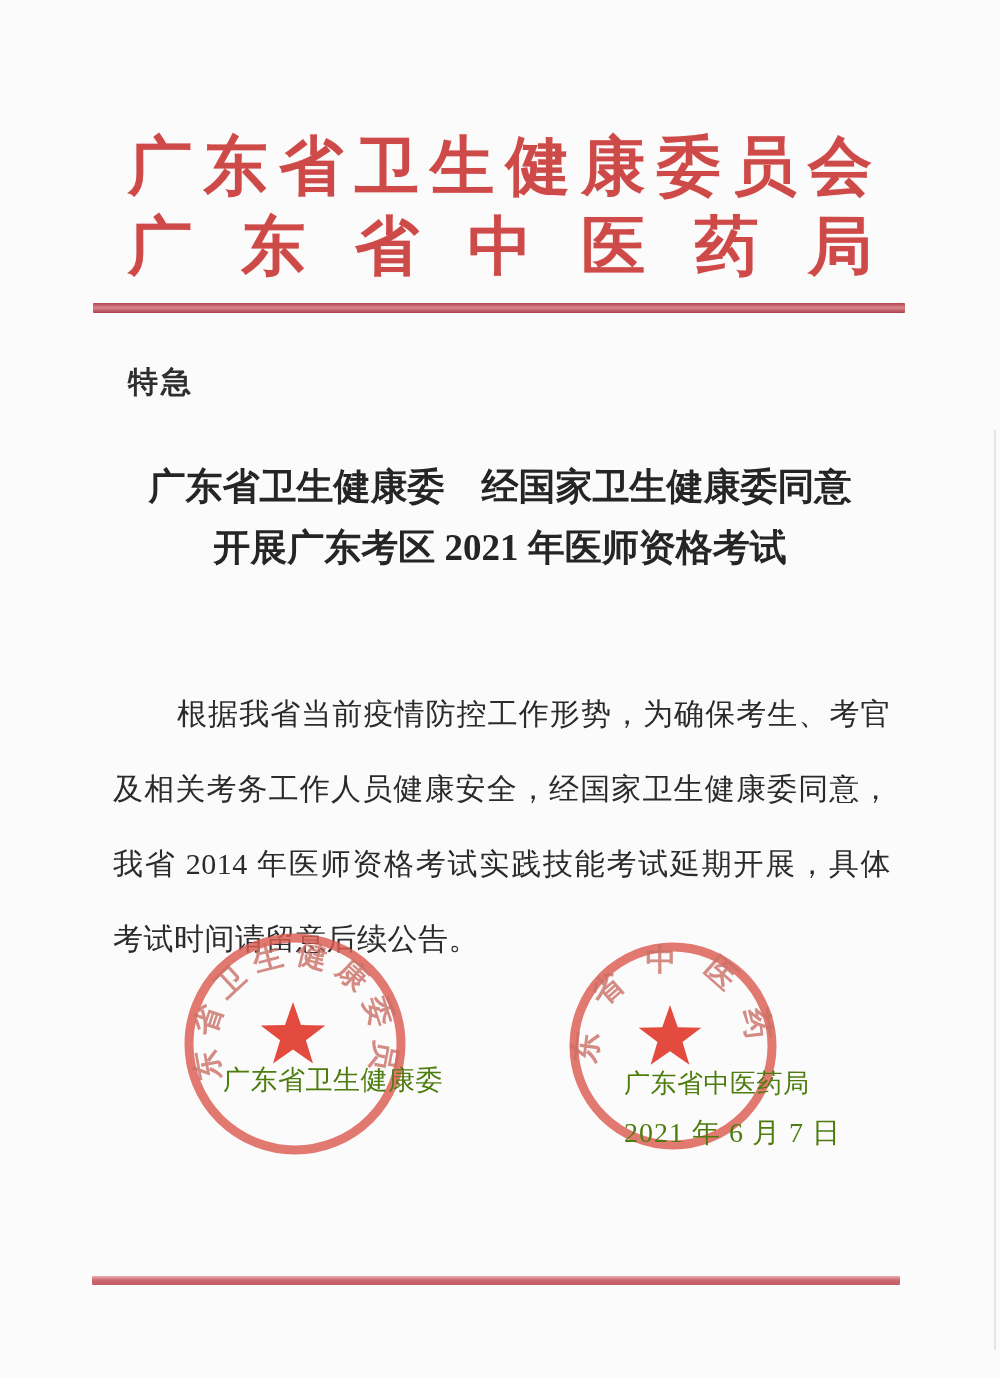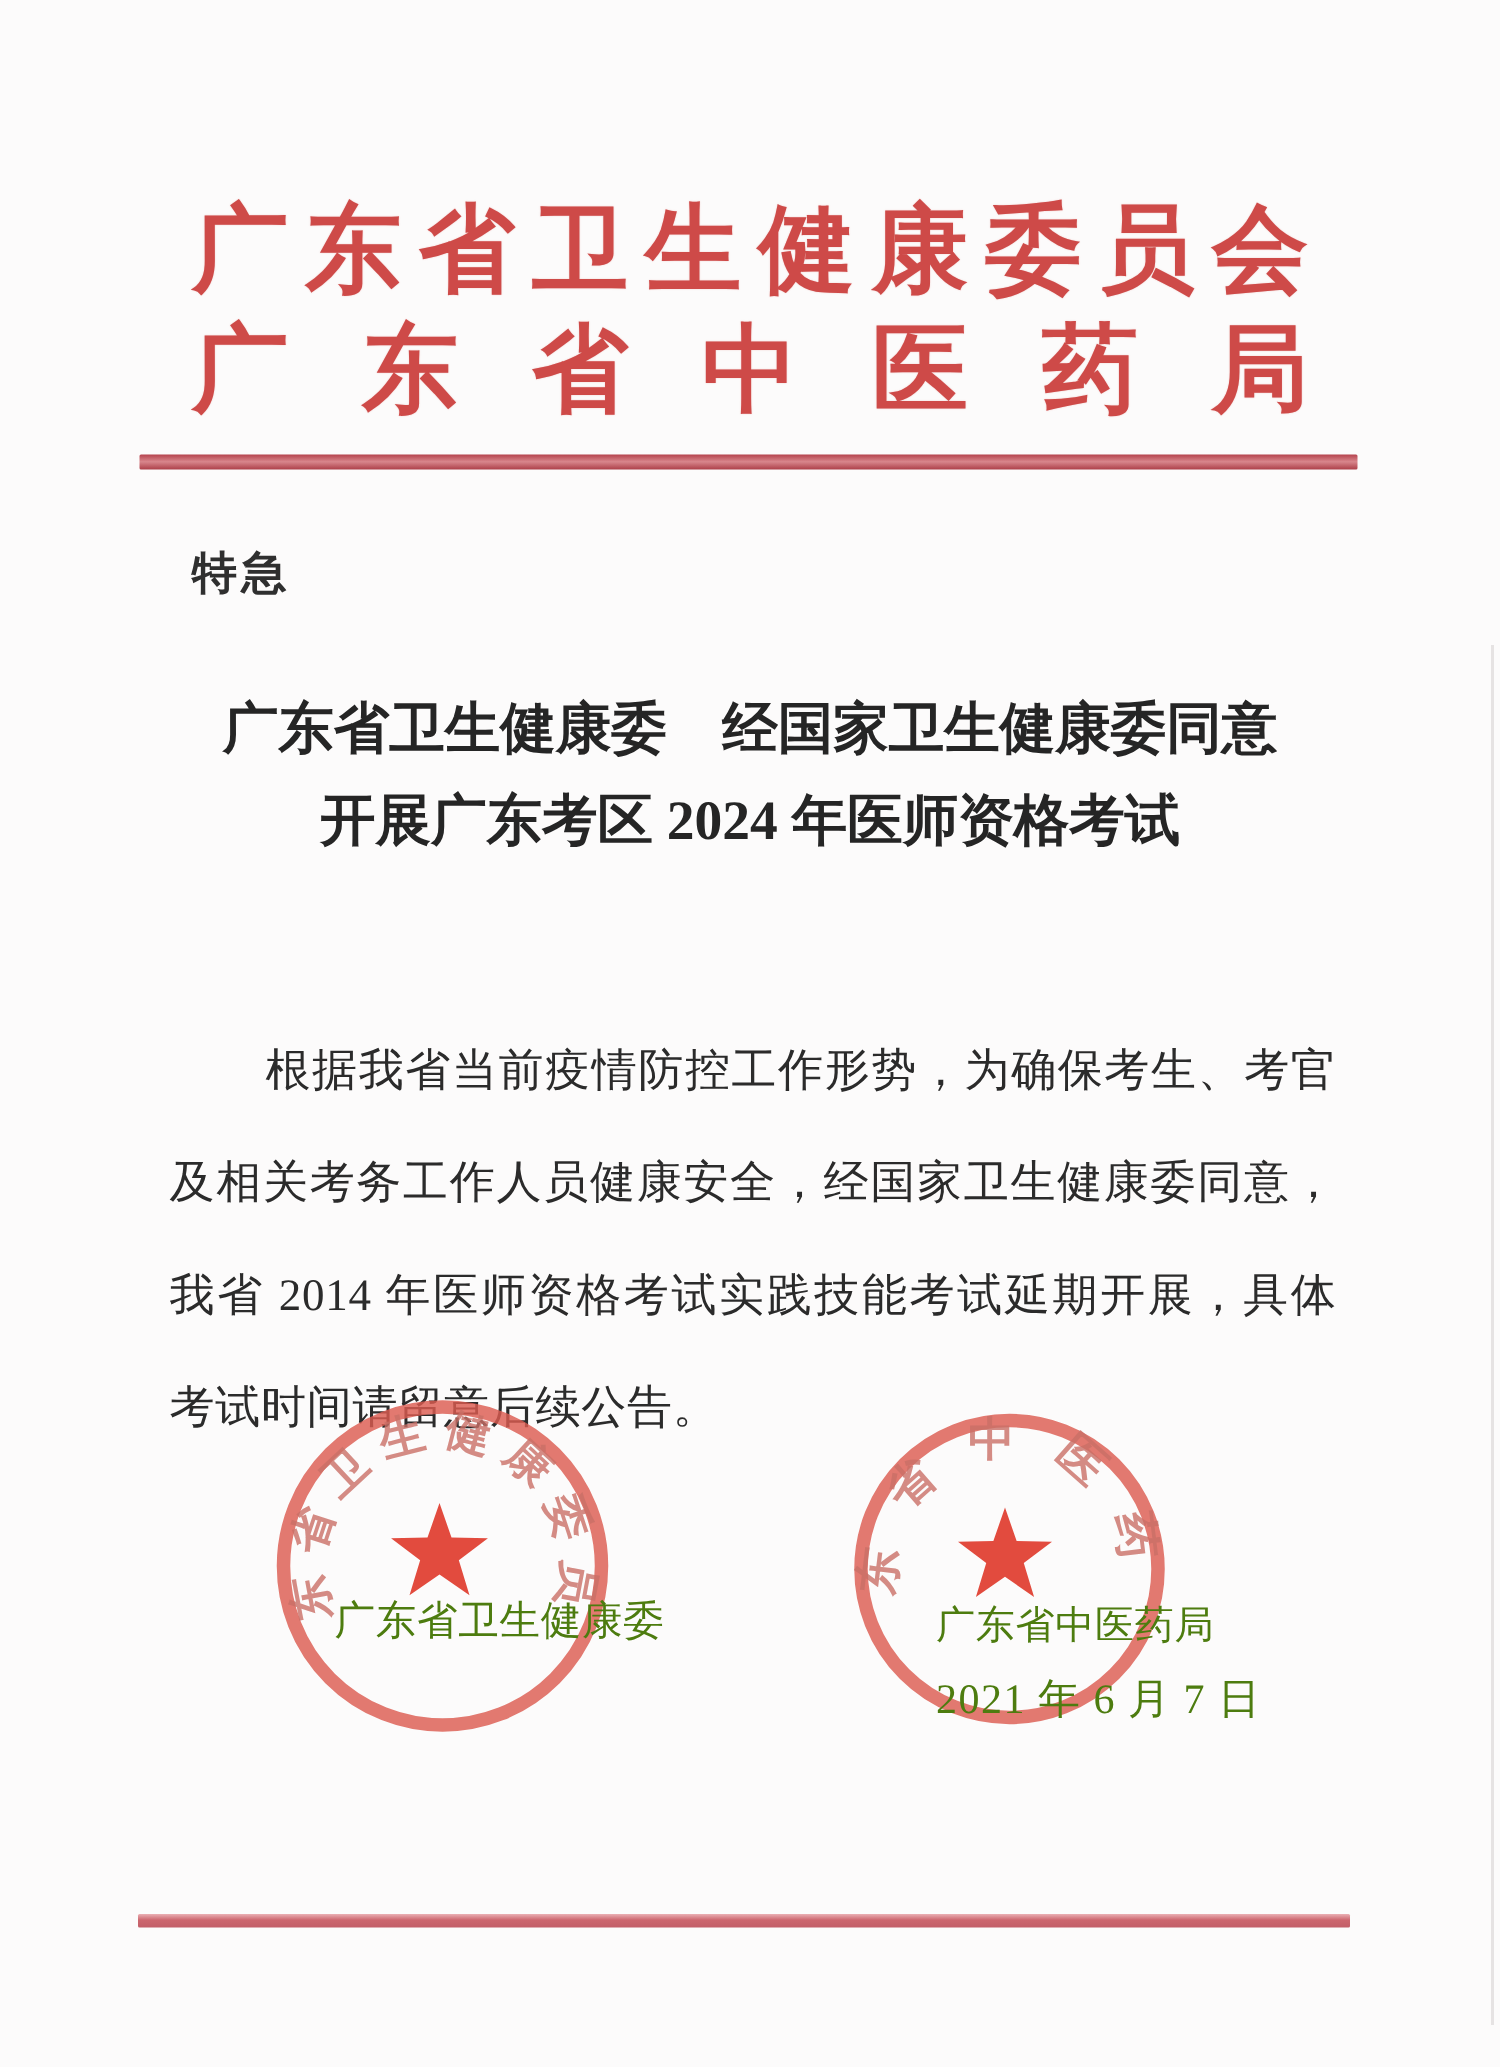--- a/index.html
+++ b/index.html
@@ -115,21 +115,21 @@
         <span>局</span>
       </div>
   </div>
 
   <div class="top-rule"></div>
 
   <div class="urgent">特急</div>
 
   <div class="doc-title">
     <div class="t-line">广东省卫生健康委　经国家卫生健康委同意</div>
-    <div class="t-line">开展广东考区 2024 年医师资格考试</div>
+    <div class="t-line">开展广东考区 2021 年医师资格考试</div>
   </div>
 
   <p class="body-text">根据我省当前疫情防控工作形势，为确保考生、考官及相关考务工作人员健康安全，经国家卫生健康委同意，我省 2014 年医师资格考试实践技能考试延期开展，具体考试时间请留意后续公告。</p>
 
   <svg class="seal seal-left" width="240" height="240" viewBox="0 0 240 240">
     <circle class="seal-ring" cx="120" cy="120" r="106"></circle>
     <path id="arcL" d="M 44.8 147.4 A 80 80 0 1 1 195.2 147.4" fill="none"></path>
     <text class="seal-arc-text arc-left" text-anchor="middle">
       <textPath href="#arcL" startOffset="50%">广东省卫生健康委员会</textPath>
     </text>

